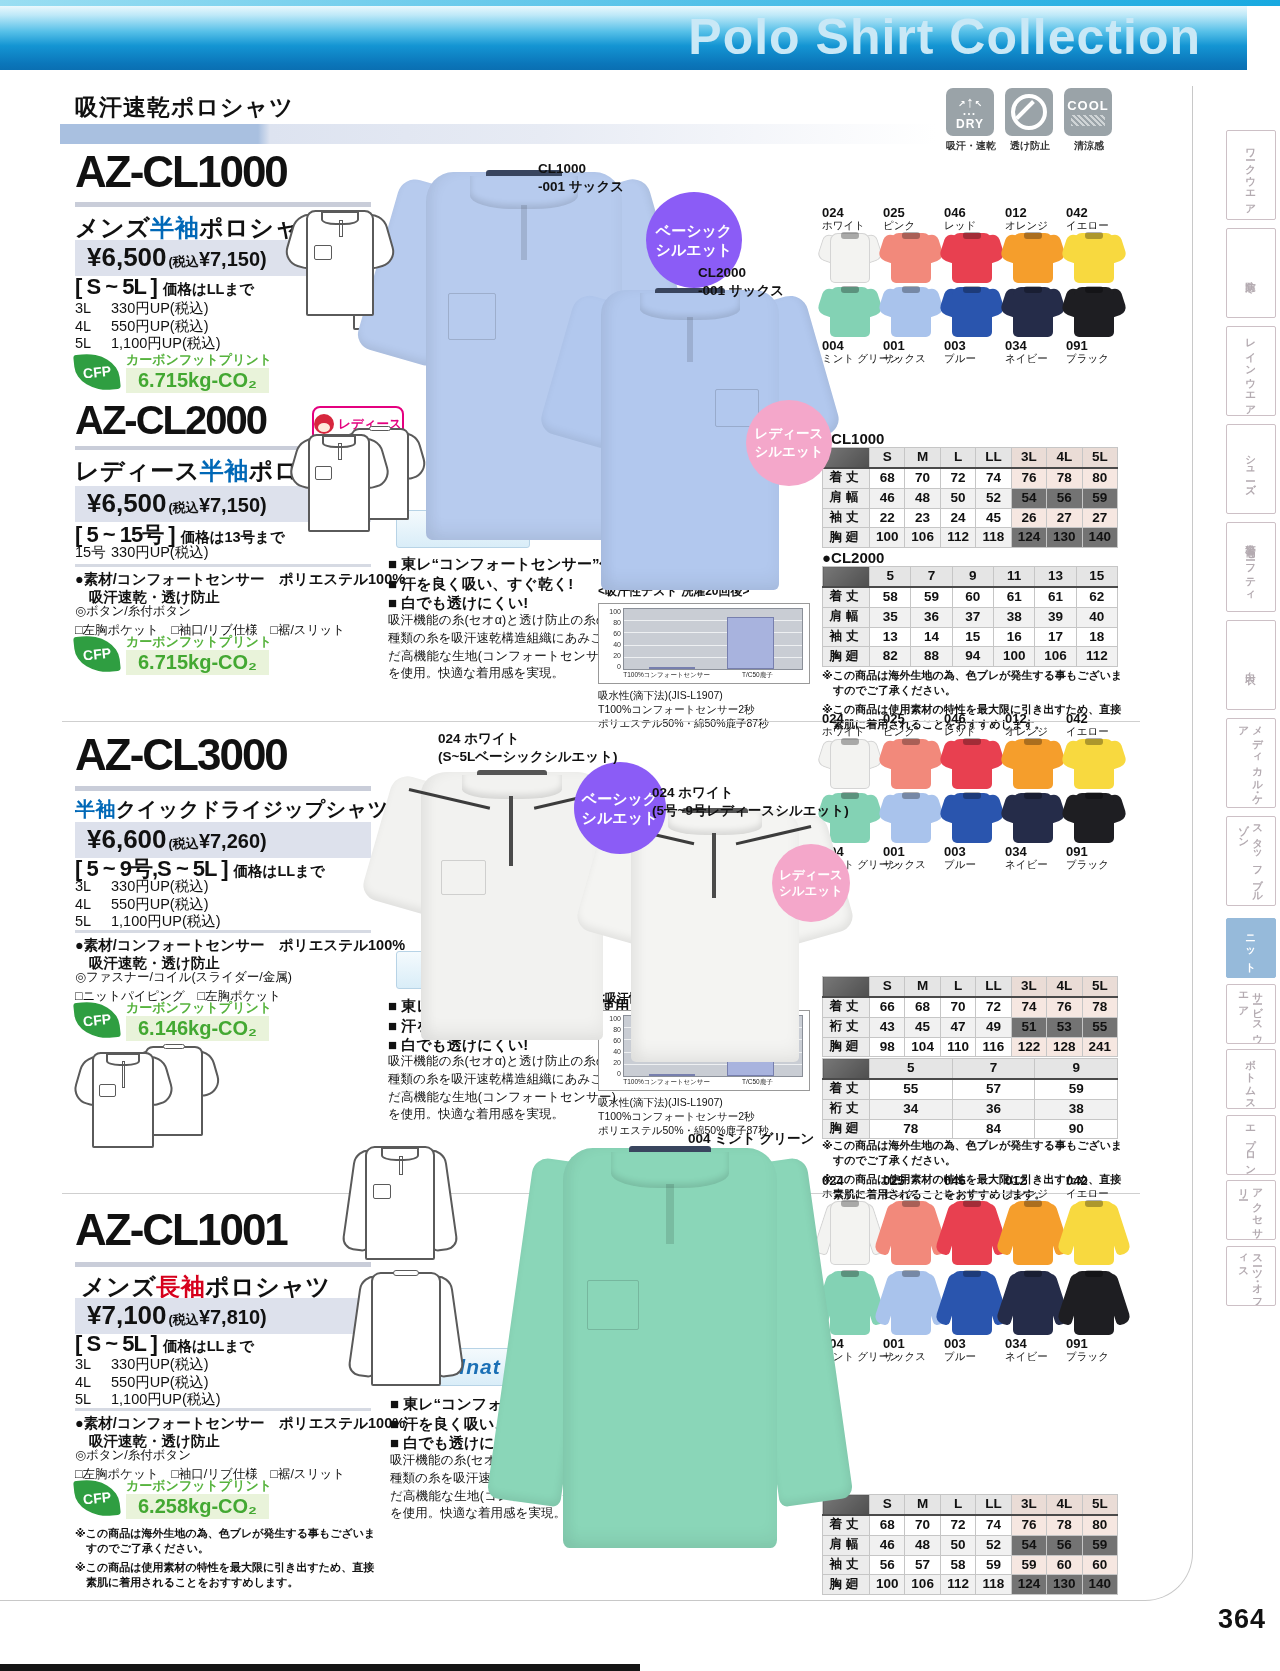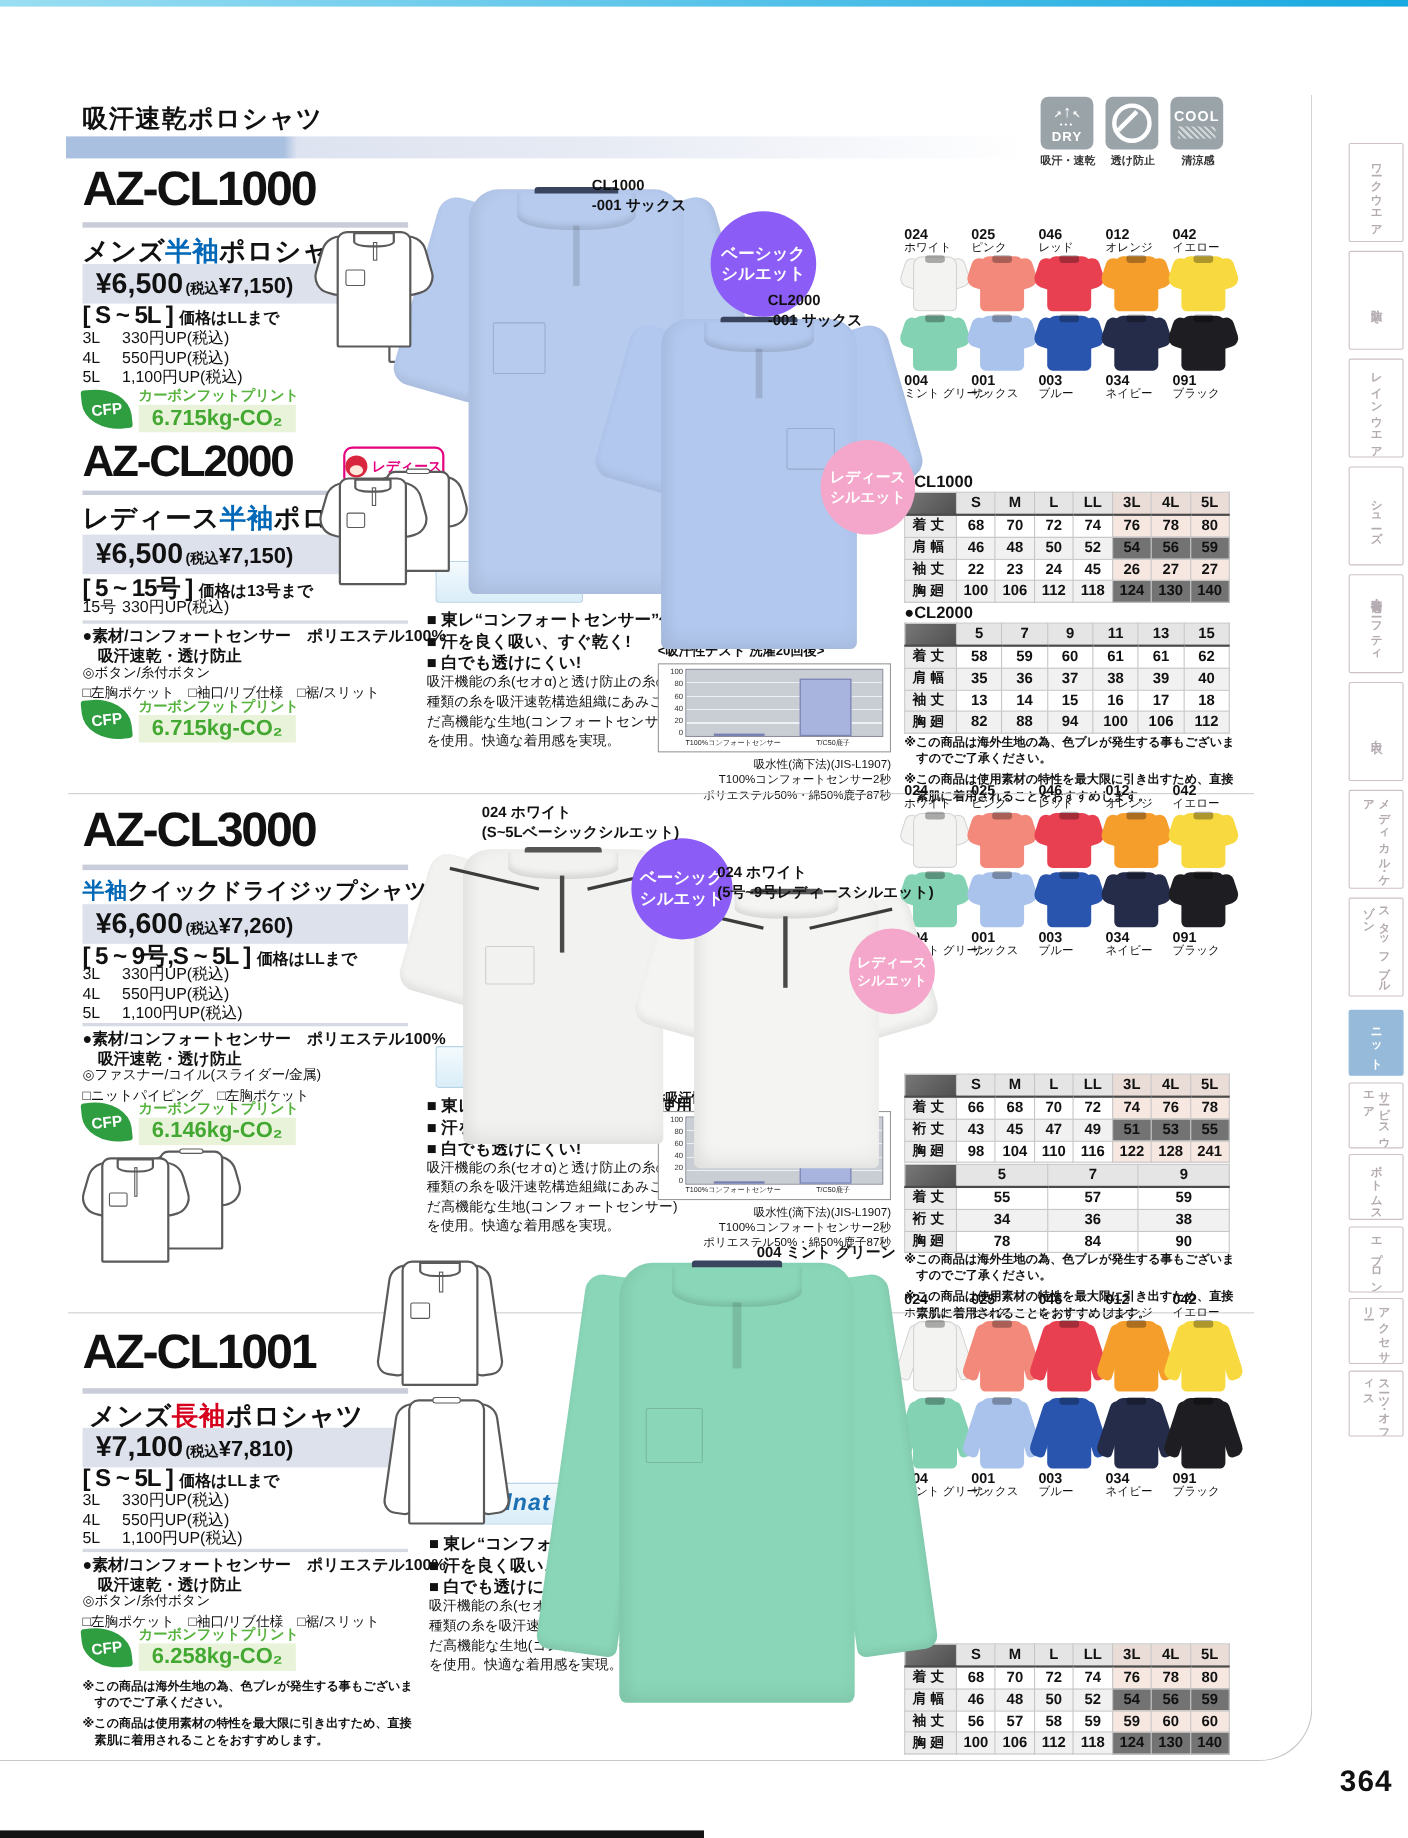--- a/index.html
+++ b/index.html
@@ -117,21 +117,21 @@
   .chart-box{border:1px solid #999;background:#fff;padding:4px 6px 3px 4px;box-sizing:border-box}
   .plot-row{display:flex}
   .ylabels{width:20px;font-size:7px;color:#333;display:flex;flex-direction:column;
            justify-content:space-between;text-align:right;padding-right:2px;height:62px;box-sizing:border-box}
   .plot{position:relative;flex:1;height:62px;border:1px solid #8a8f98;box-sizing:border-box;
         background:repeating-linear-gradient(to top,#c9cdd4 0 11.2px,#eef0f2 11.2px 12.2px)}
   .bar{position:absolute;bottom:0;width:26%;background:#a8b3de;border:1px solid #777fae;box-sizing:border-box}
   .xlabels{display:flex;justify-content:space-between;font-size:6.5px;color:#222;padding:1px 2px 0 20px}
   .xlabels span{width:49%;text-align:center;overflow:hidden;white-space:nowrap}
   .chart-caption{margin-top:4px;font-size:10.5px;line-height:1.35}
-  .cap-row{display:flex;justify-content:flex-end}
+  .cap-row{display:flex;justify-content:flex-start}
 
   
   .swgrid{width:306px}
   .swrow{display:flex;gap:3px}
   .swcell{width:58px;display:flex;flex-direction:column;align-items:flex-start;gap:2px}
   .sw-code{font-size:13px;font-weight:bold;line-height:1.05}
   .sw-name{font-size:10.5px;font-weight:normal;line-height:1.1;white-space:nowrap}
   .mini-shirt{position:relative;width:56px;height:50px;flex:none}
   .mini-shirt .sl,.mini-shirt .sr{position:absolute;top:2px;width:18px;height:27px;background:var(--c)}
   .mini-shirt .sl{left:-2px;border-radius:7px 4px 4px 8px;transform:rotate(18deg)}
@@ -173,20 +173,23 @@
   .sbtab span{writing-mode:vertical-rl;font-size:10.5px;letter-spacing:1.5px;color:#b4abb1;font-weight:bold}
   .sbtab.active{background:#96bada;border-color:#96bada}
   .sbtab.active span{color:#fff}
 </style>
 </head>
 <body>
 
 <div id="page">
 
   <div class="topline"></div>
+  <div class="banner">
+    <div class="banner-title">Polo Shirt Collection</div>
+  </div>
   <div class="abs cat-title" style="left:75px;top:92px">吸汗速乾ポロシャツ</div>
   <div class="gradbar"></div>
 
   <div class="ficon-row">
     <div class="ficon-wrap">
       <div class="ficon">
         <div class="dry-arrows">
             <span class="a1">↗</span>
             <span class="a2">↑</span>
             <span class="a3">↖</span>

